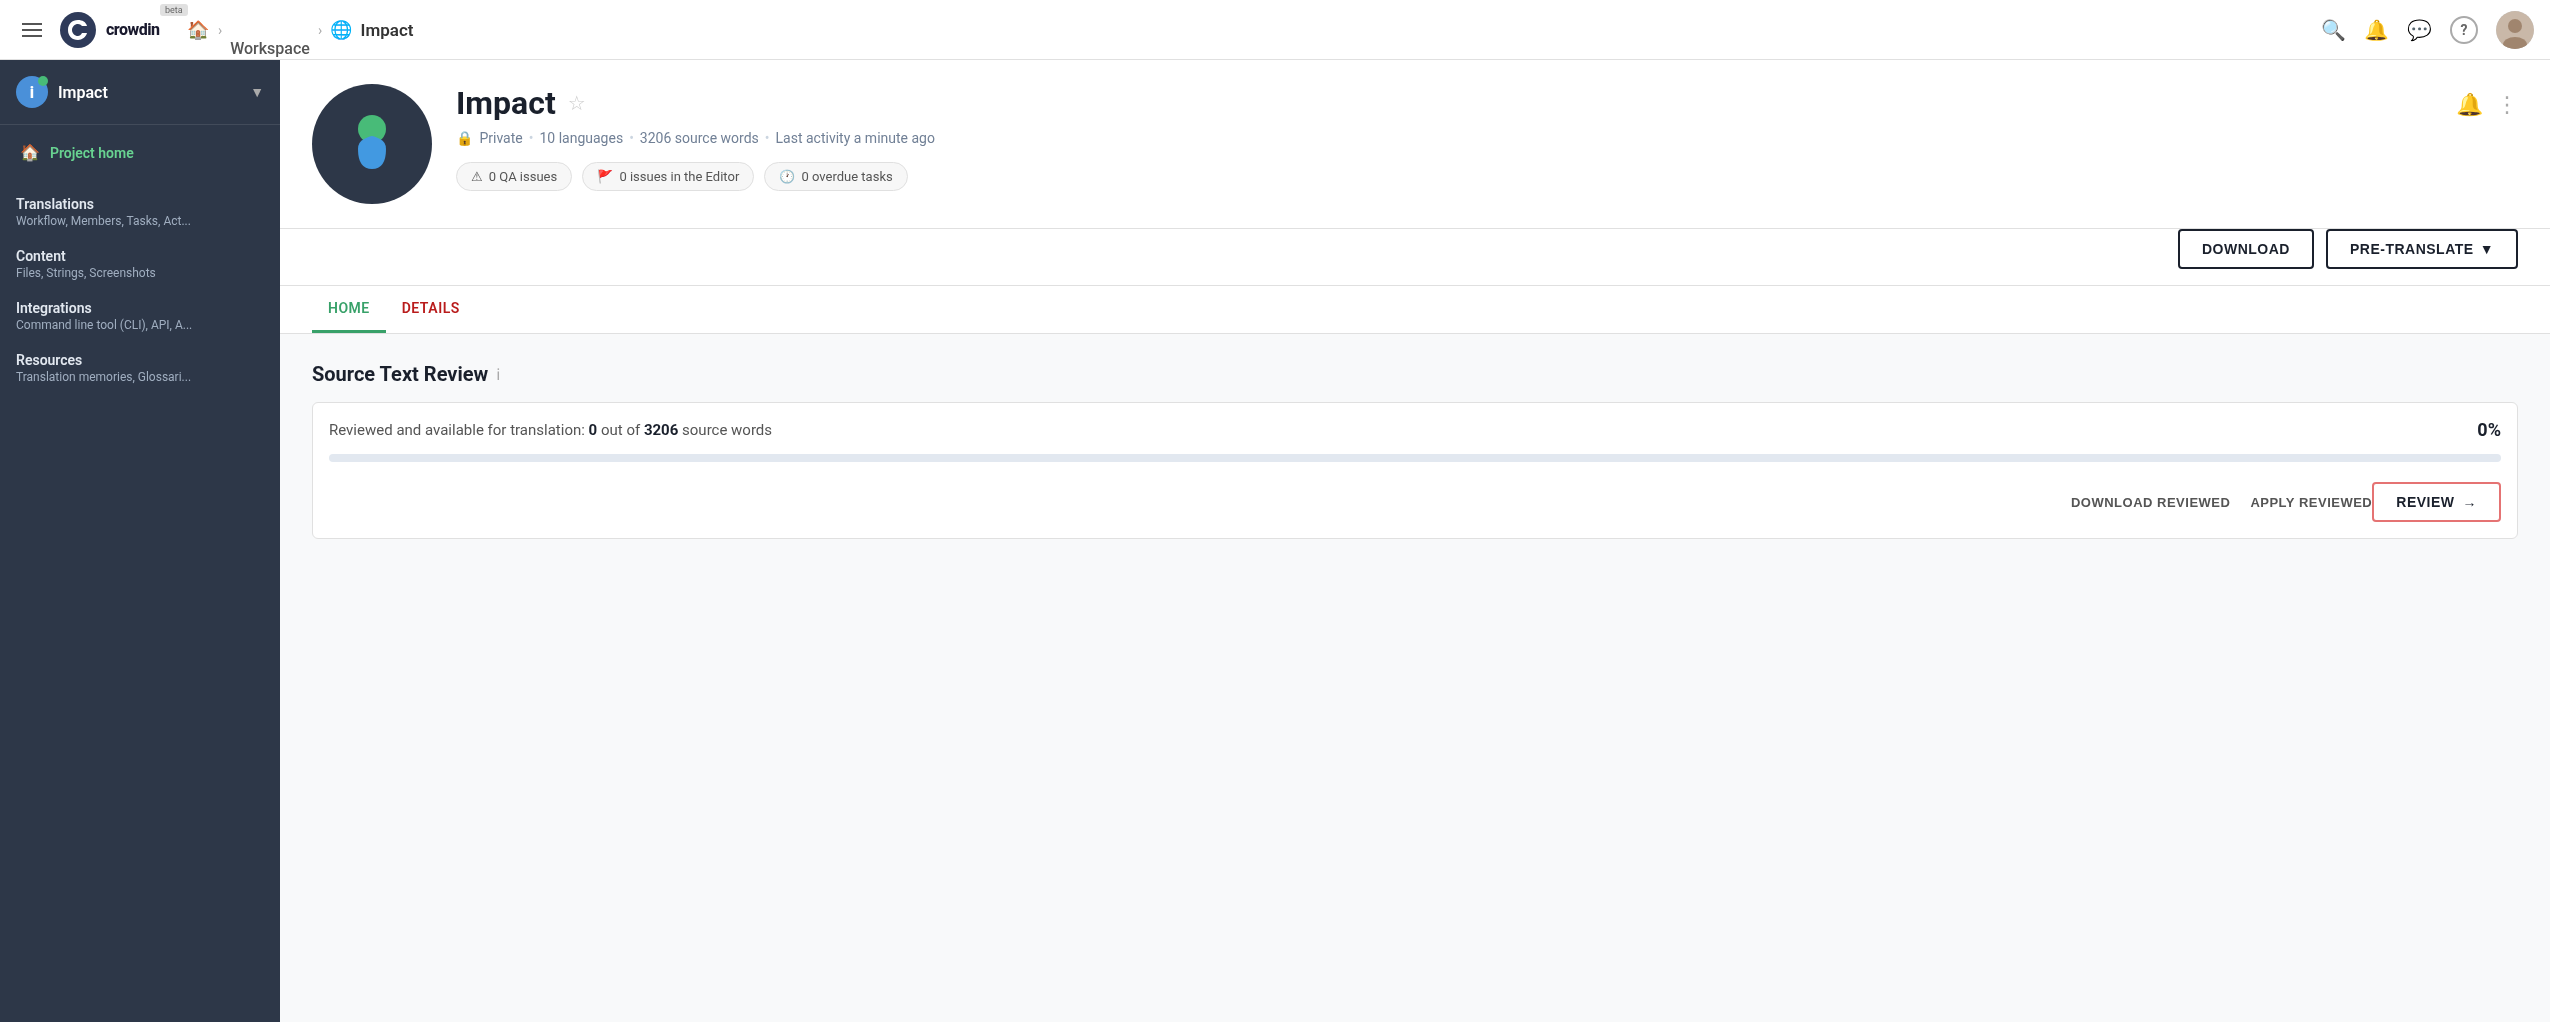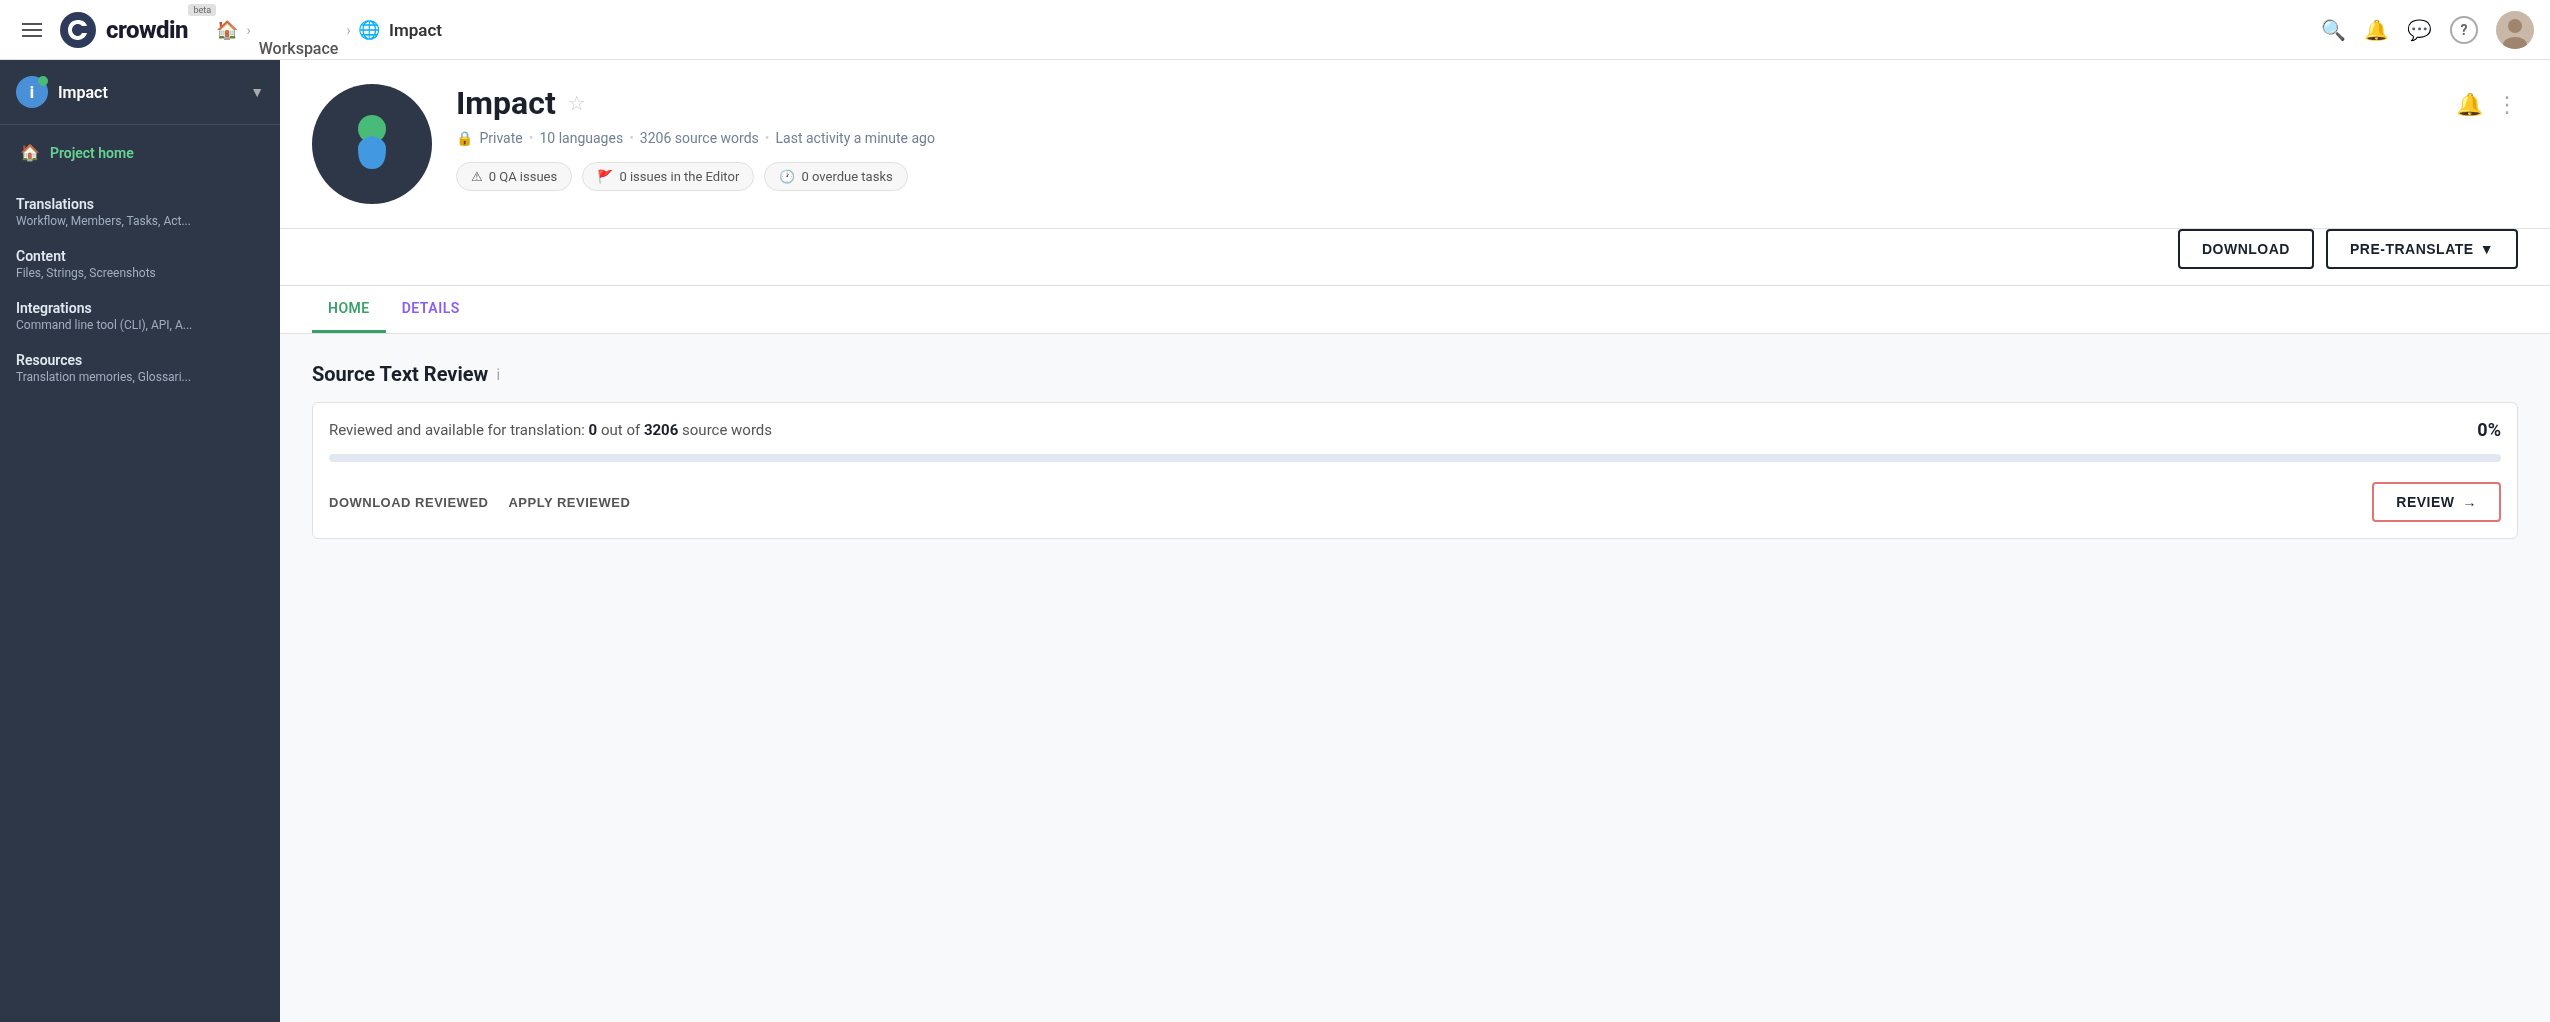--- a/index.html
+++ b/index.html
@@ -175,21 +175,21 @@
       background: #fff;
       padding: 0 32px;
       border-bottom: 1px solid #e0e0e0;
       display: flex;
       gap: 0;
     }
     .tab {
       padding: 14px 16px;
       font-size: 14px;
       font-weight: 600;
-      color: #8b5cf6;
+      color: #b91c1c;
       cursor: pointer;
       border-bottom: 3px solid transparent;
       letter-spacing: 0.5px;
     }
     .tab.active {
       color: #38a169;
       border-bottom-color: #38a169;
     }
 
     
@@ -221,21 +221,21 @@
       margin-bottom: 20px;
       overflow: hidden;
     }
     .progress-bar-fill {
       height: 100%;
       background: #38a169;
       border-radius: 4px;
       width: 0%;
     }
     .review-actions {
-      display: flex; align-items: center; justify-content: space-between;
+      display: flex; align-items: center; justify-content: flex-end;
     }
     .review-btns { display: flex; gap: 20px; }
     .btn-text {
       font-size: 13px; font-weight: 700; color: #555; background: none; border: none; cursor: pointer; letter-spacing: 0.5px;
       text-transform: uppercase;
     }
     .btn-review {
       display: flex; align-items: center; gap: 8px;
       padding: 10px 22px;
       background: #fff;
@@ -259,21 +259,21 @@
     <span></span>
       <span></span>
       <span></span>
   </div>
   <div class="logo-area">
 
     <svg width="36" height="36" viewBox="0 0 36 36">
       <circle cx="18" cy="18" r="18" fill="#2e3a59"></circle>
       <path d="M18 8 C12 8 8 12 8 18 C8 24 12 28 18 28 C22 28 26 25 27 21 L22 21 C21 23 19.5 24 18 24 C14.7 24 12 21.3 12 18 C12 14.7 14.7 12 18 12 C19.5 12 21 12.7 22 14 L27 14 C26 10 22.4 8 18 8Z" fill="white"></path>
     </svg>
-    <span class="logo-text" style="font-size:24px;font-weight:800;color:#1a1a2e;margin-left:4px;">crowdin</span>
+    <span class="logo-text" style="font-size:16px;font-weight:800;color:#1a1a2e;margin-left:4px;">crowdin</span>
     <span class="beta-badge">beta</span>
   </div>
 
   <div class="breadcrumb">
     <span class="breadcrumb-home">🏠</span>
     <span class="breadcrumb-arrow">›</span>
     <span style="font-size:16px;color:#555;font-weight:500;margin-top:37px;">Workspace</span>
     <span class="breadcrumb-arrow">›</span>
     <span class="breadcrumb-globe">🌐</span>
     <span class="breadcrumb-project">Impact</span>

